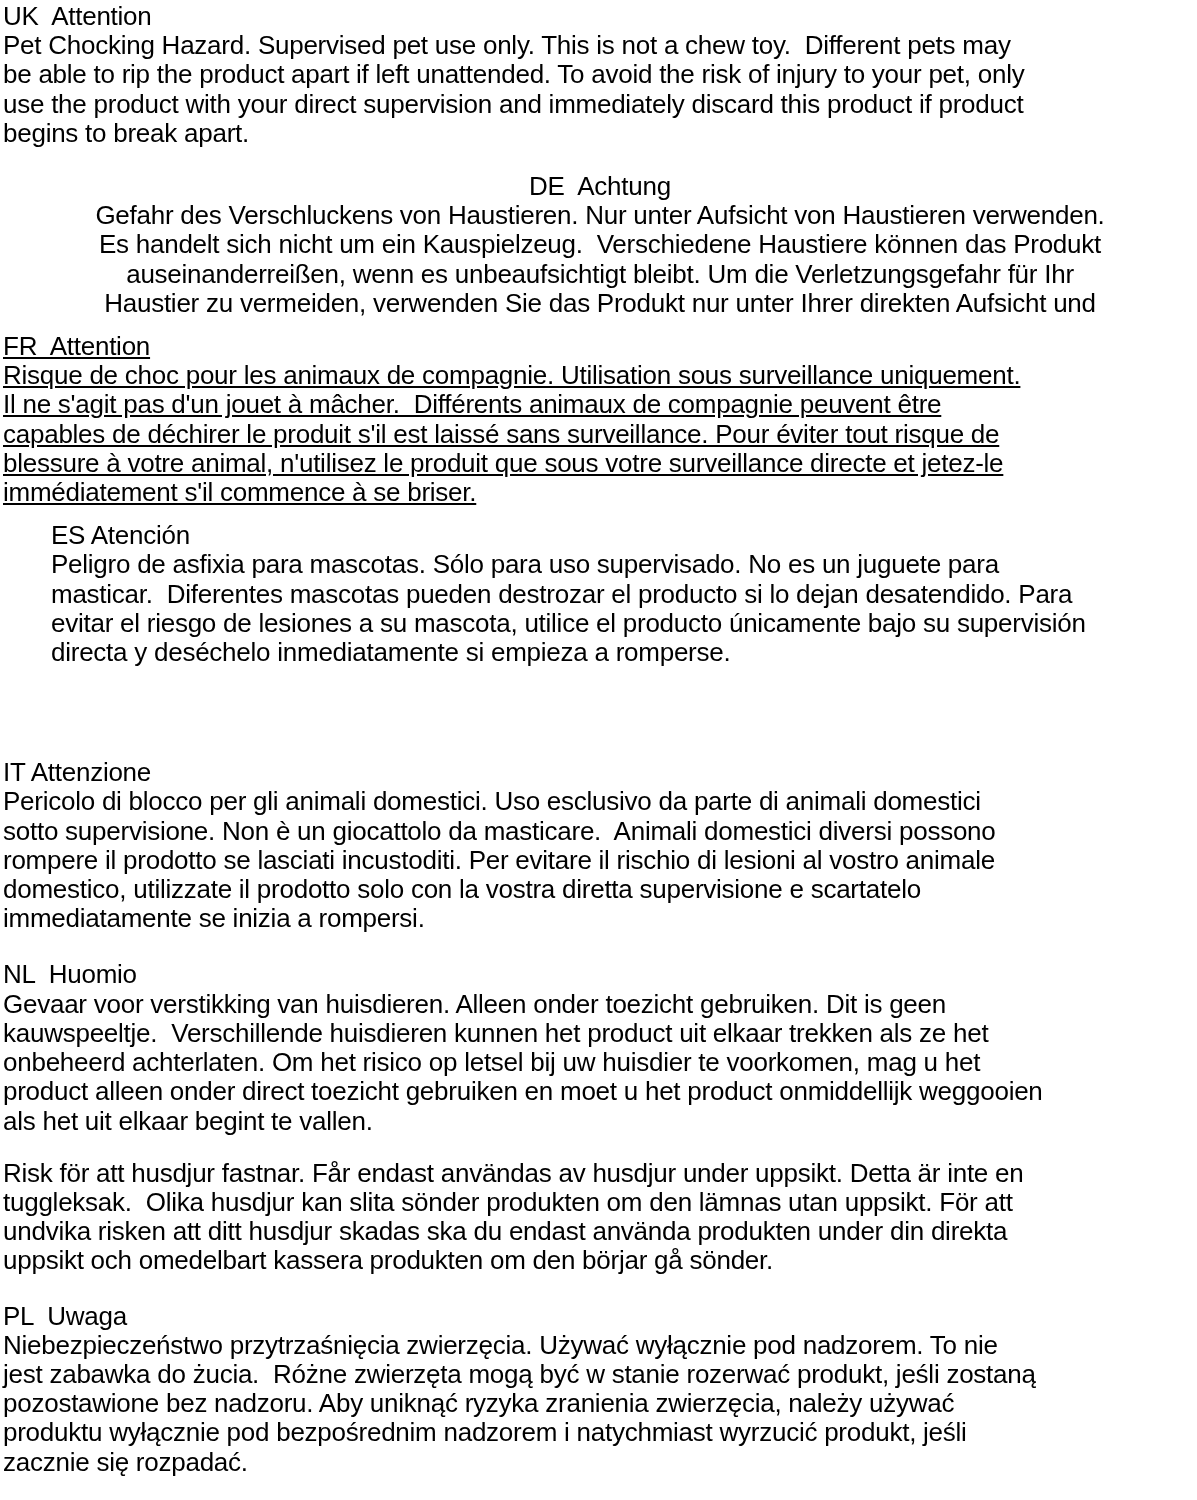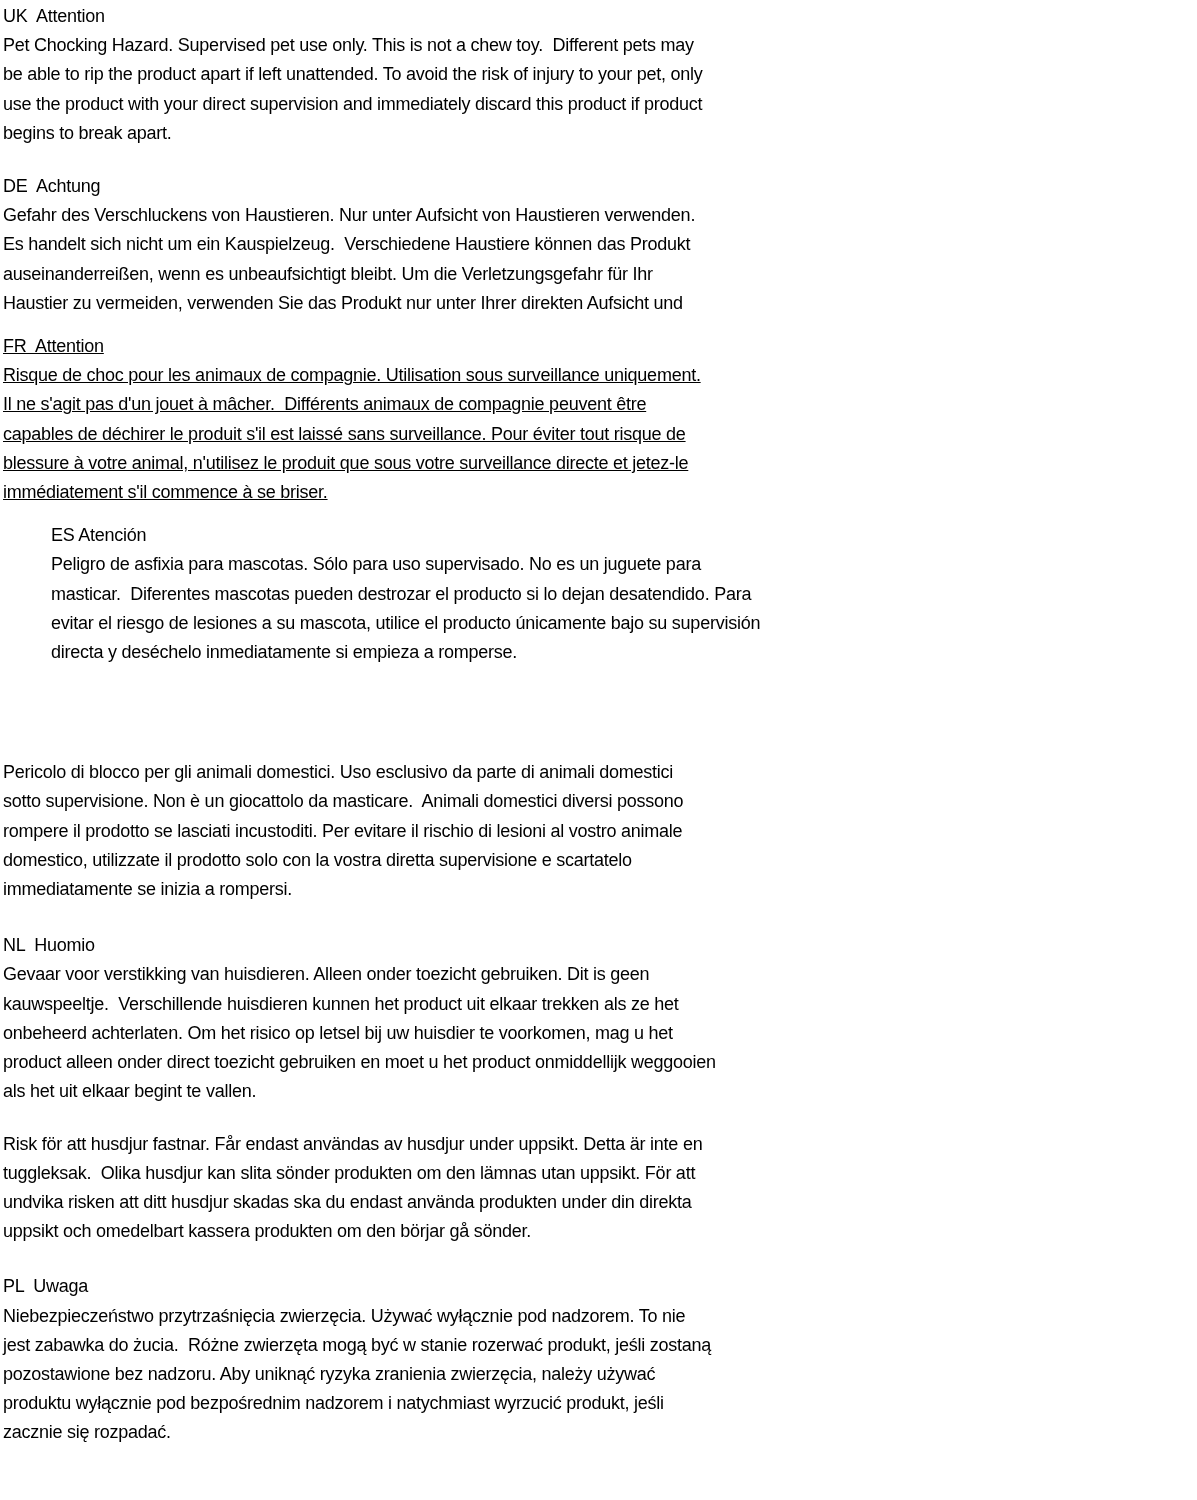--- a/index.html
+++ b/index.html
@@ -11,34 +11,34 @@
     width: 1197px;
     height: 1500px;
     overflow: hidden;
   }
   .page {
     box-sizing: border-box;
     width: 1197px;
     height: 1500px;
     padding: 2px 0 0 3px;
     font-family: "Liberation Sans", sans-serif;
-    font-size: 18px;
+    font-size: 26px;
     line-height: 29.2px;
     letter-spacing: -0.25px;
     color: #000000;
     background: #ffffff;
   }
   .sec { margin: 0; }
   .sec .heading,
   .sec .body-text {
     white-space: pre-wrap;
     margin: 0;
   }
   
-  .sec-1 { margin-top: 24px; }
+  .sec-1 { margin-top: 24px; text-align: center; }
   .sec-2 { margin-top: 14px; text-decoration: underline; }
   .sec-3 { margin-top: 14px; margin-left: 48px; }
   .sec-4 { margin-top: 91px; }  
   .sec-5 { margin-top: 27px; }
   .sec-6 { margin-top: 23px; }
   .sec-7 { margin-top: 26px; }
 </style>
 </head>
 <body>
 
@@ -71,20 +71,21 @@
 
   <section class="sec sec-3">
     <div class="heading">ES Atención</div>
     <div class="body-text">Peligro de asfixia para mascotas. Sólo para uso supervisado. No es un juguete para
 masticar.  Diferentes mascotas pueden destrozar el producto si lo dejan desatendido. Para
 evitar el riesgo de lesiones a su mascota, utilice el producto únicamente bajo su supervisión
 directa y deséchelo inmediatamente si empieza a romperse.</div>
   </section>
 
   <section class="sec sec-4">
+    <div class="heading">IT Attenzione</div>
     <div class="body-text">Pericolo di blocco per gli animali domestici. Uso esclusivo da parte di animali domestici
 sotto supervisione. Non è un giocattolo da masticare.  Animali domestici diversi possono
 rompere il prodotto se lasciati incustoditi. Per evitare il rischio di lesioni al vostro animale
 domestico, utilizzate il prodotto solo con la vostra diretta supervisione e scartatelo
 immediatamente se inizia a rompersi.</div>
   </section>
 
   <section class="sec sec-5">
     <div class="heading">NL  Huomio</div>
     <div class="body-text">Gevaar voor verstikking van huisdieren. Alleen onder toezicht gebruiken. Dit is geen

